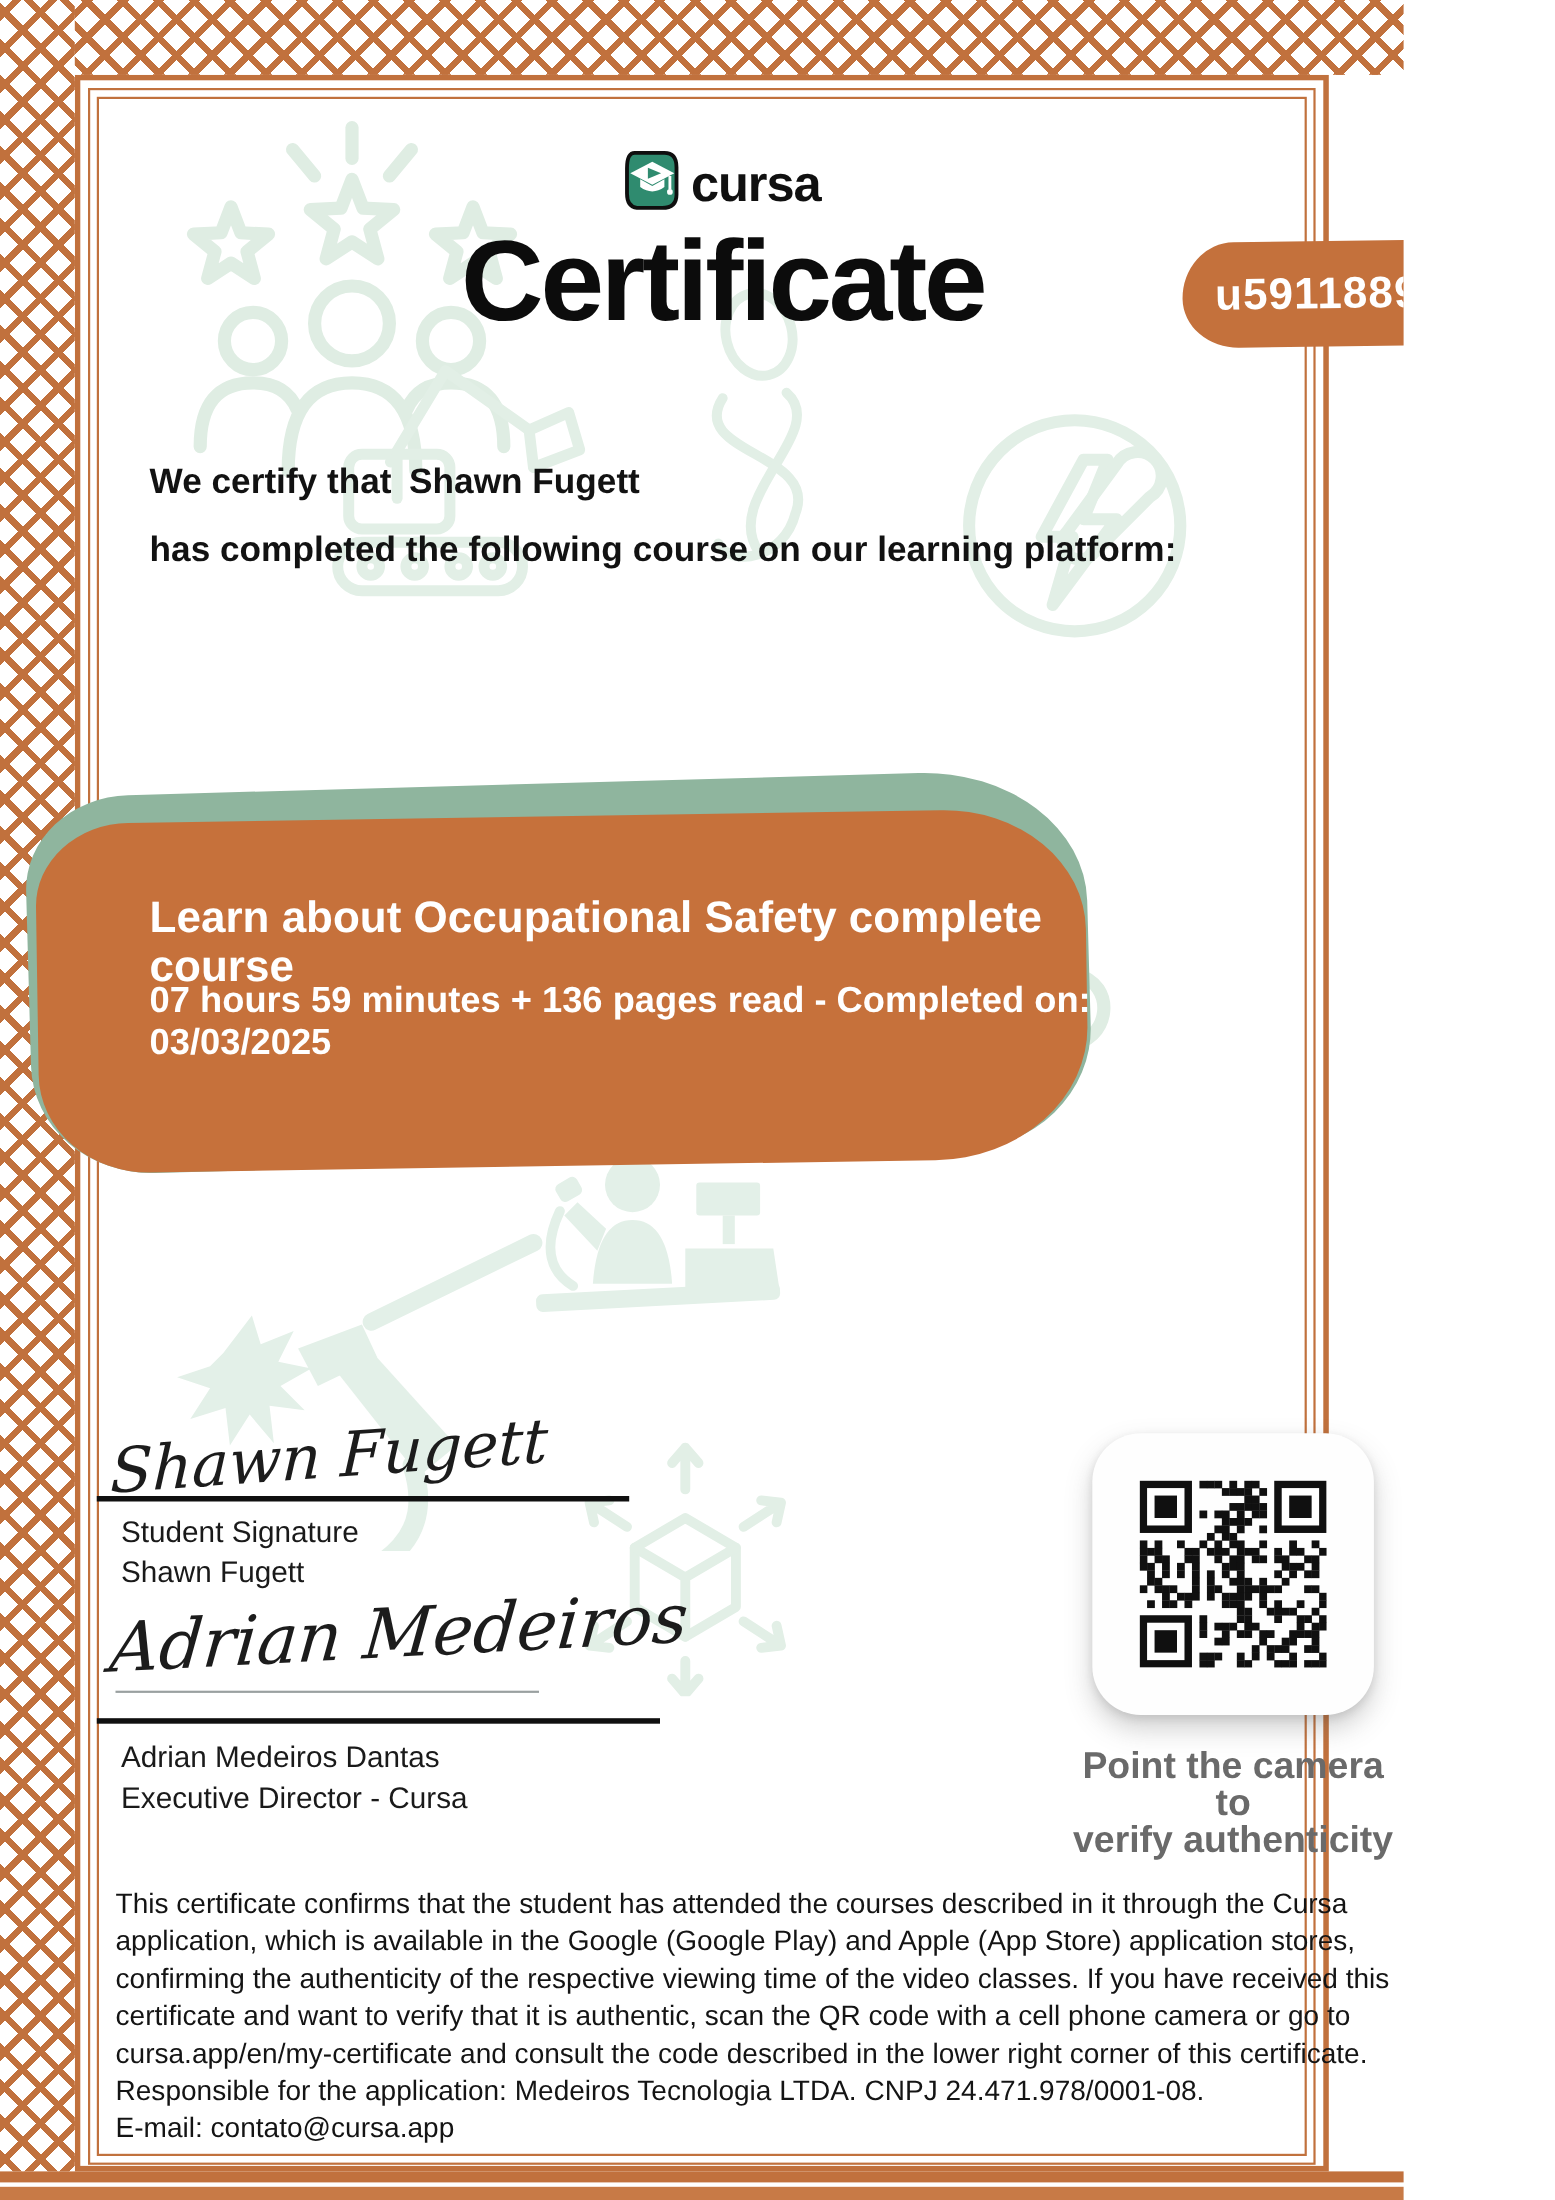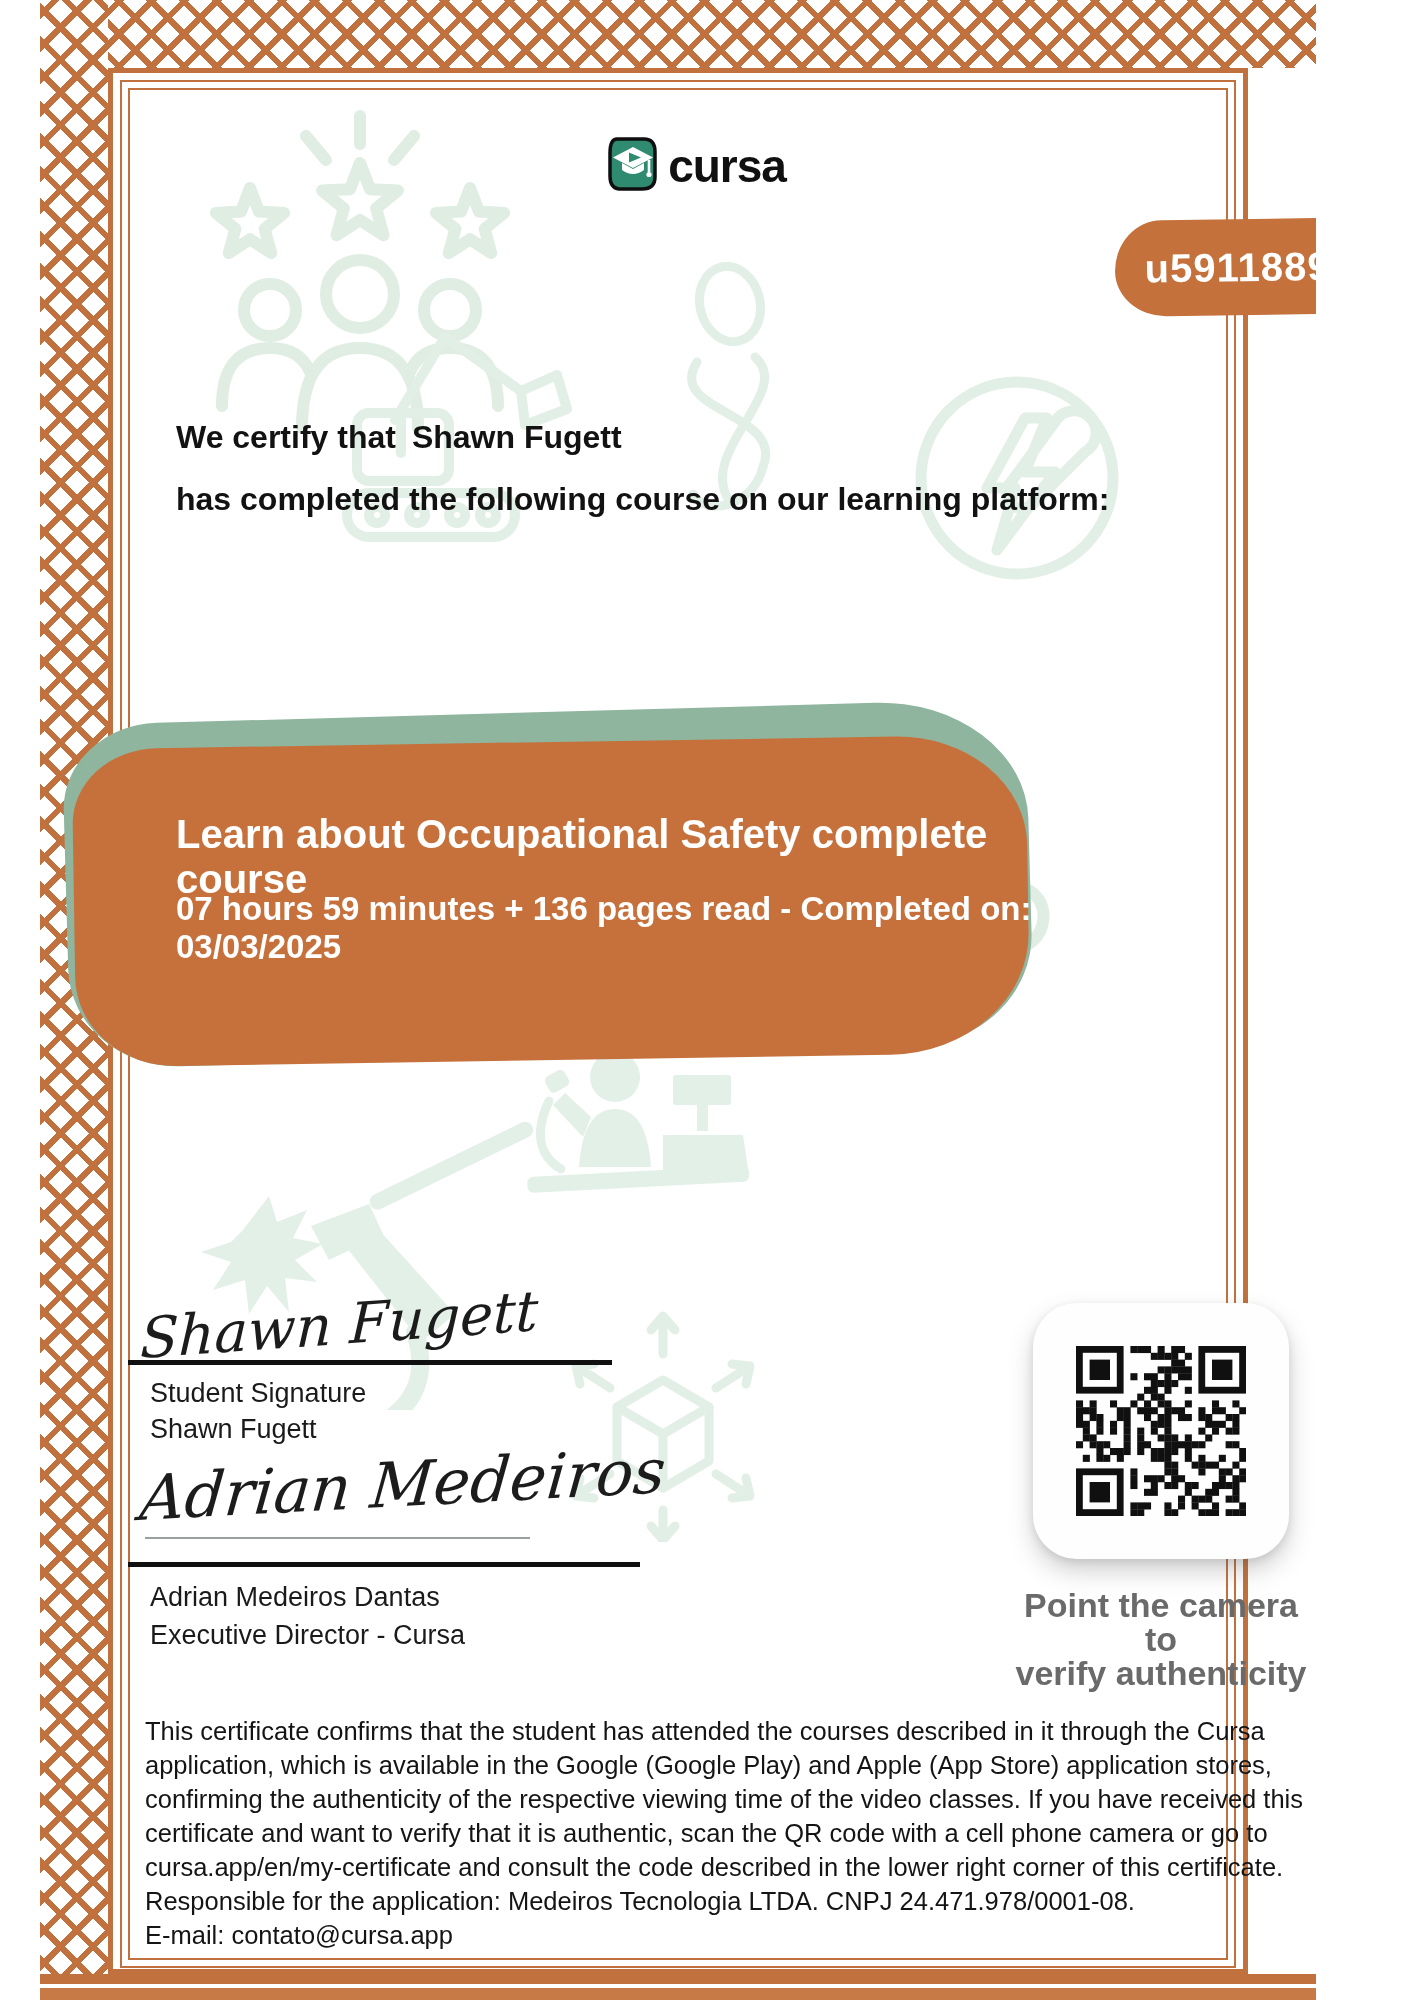--- a/index.html
+++ b/index.html
@@ -1,18 +1,18 @@
 <!DOCTYPE html>
 <html><head>
 <meta charset="utf-8">
 <style>
   html,body{margin:0;padding:0;background:#ffffff;}
   .page{
     position:relative;width:1276px;height:2000px;background:#ffffff;overflow:hidden;
-    font-family:"Liberation Sans", sans-serif;color:#141414;margin-left:40px;
+    font-family:"Liberation Sans", sans-serif;color:#141414;
   }
   
   .band{
     position:absolute;z-index:3;background-color:#fff;
     background-image:
       repeating-linear-gradient(45deg,  transparent 0 8px, #c1713d 8px 14px, transparent 14px 23px),
       repeating-linear-gradient(135deg, transparent 0 8px, #c1713d 8px 14px, transparent 14px 23px);
   }
   .band-top{left:0;top:0;width:1414px;height:68px;}
   .band-left{left:0;top:0;width:68px;height:1974px;}
@@ -193,20 +193,21 @@
         <path d="M25,11 L45,21.5 L25,32 L5,21.5 Z" fill="#ffffff"></path>
         <path d="M21,16.5 L33,21.5 L21,26.5 Z" fill="#2f8b6f"></path>
         <path d="M14,27 v7 q11,8 22,0 v-7 l-11,6 Z" fill="#ffffff"></path>
         <line x1="41" y1="24" x2="41" y2="36" stroke="#ffffff" stroke-width="2.6"></line>
         <circle cx="41" cy="38.5" r="2.6" fill="#ffffff"></circle>
       </svg>
     </span>
     <span class="wordmark">cursa</span>
   </div>
 
+  <div class="title">Certificate</div>
   <div class="badge">u5911889</div>
 
   <div class="intro">
     <div><span>We certify that</span><span class="name">Shawn Fugett</span></div>
     <div>has completed the following course on our learning platform:</div>
   </div>
 
   <div class="blob-teal"></div>
   <div class="blob-orange"></div>
   <div class="course-title">Learn about Occupational Safety complete course</div>

